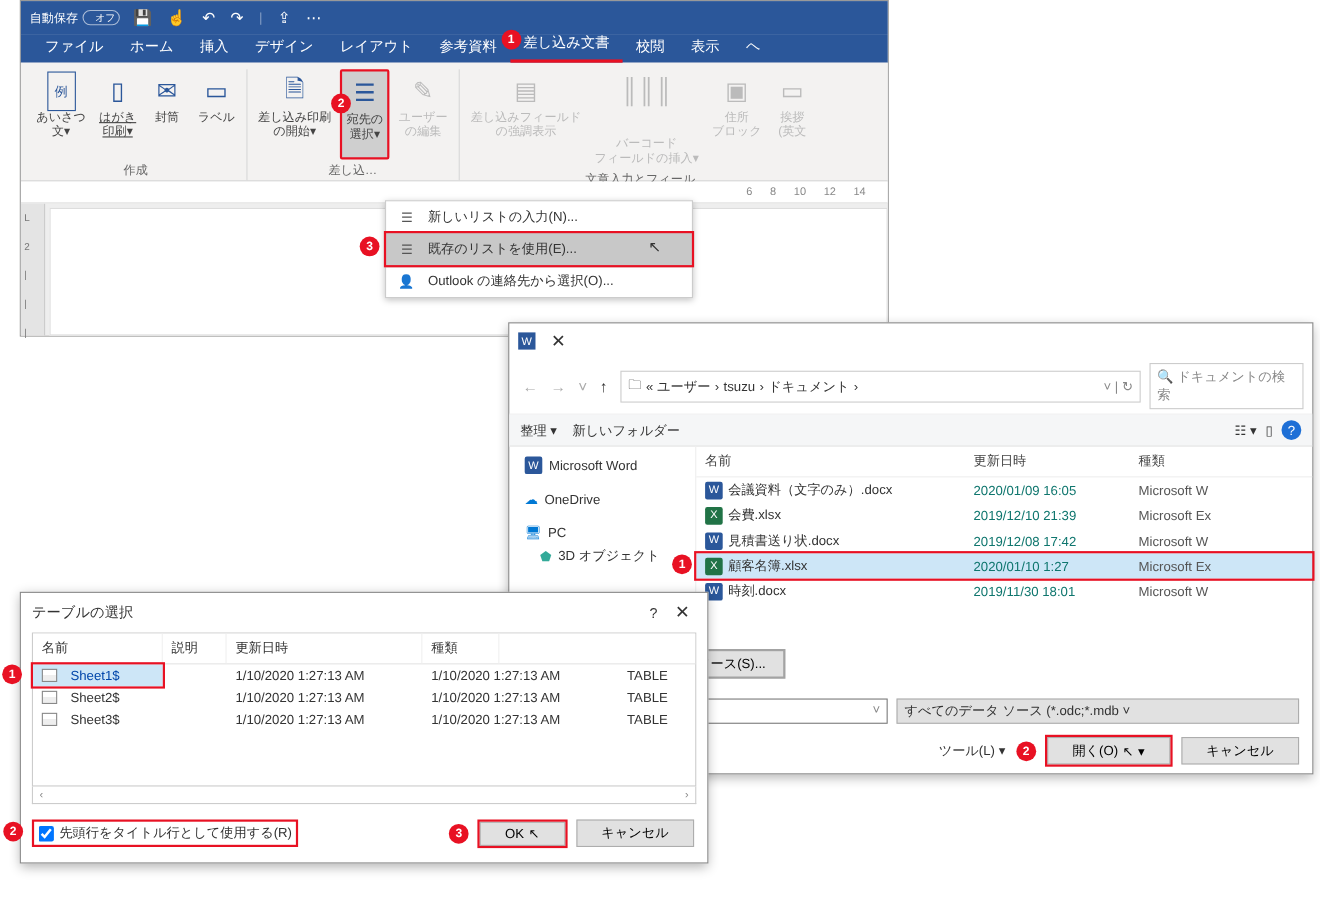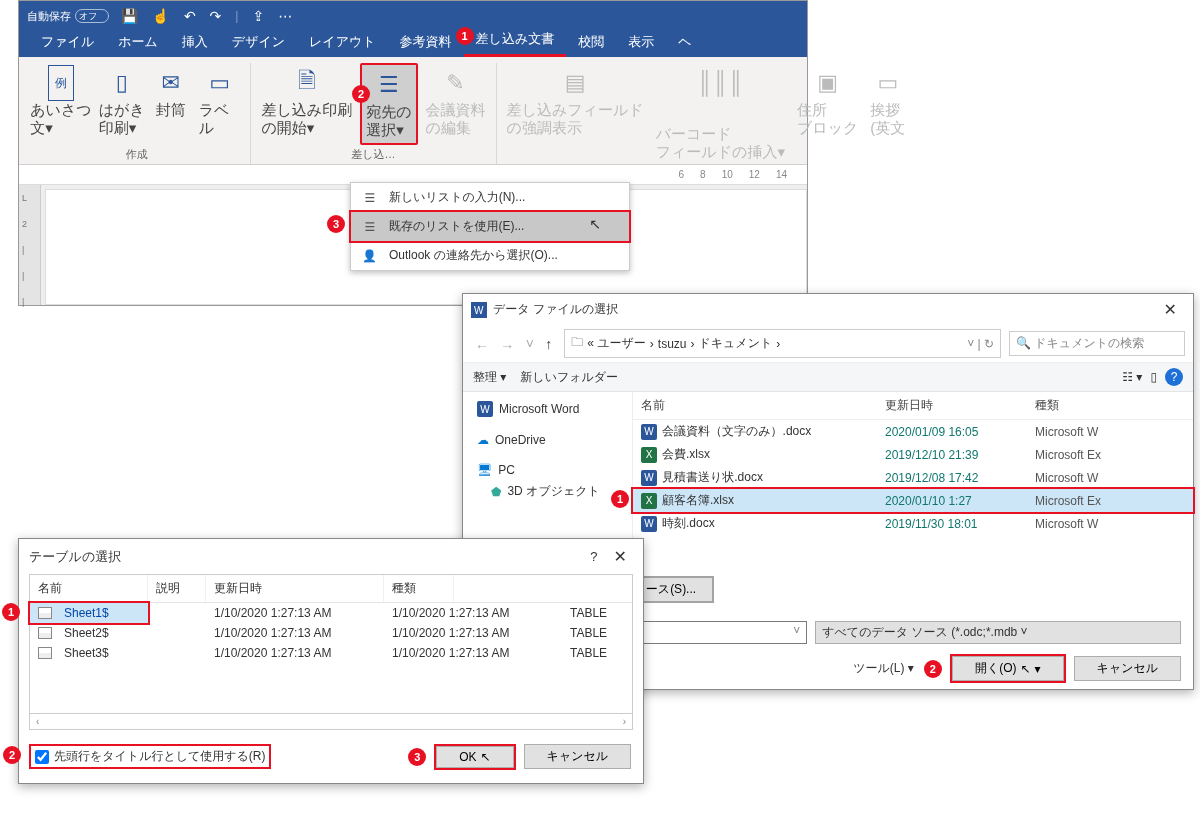--- a/index.html
+++ b/index.html
@@ -2,37 +2,37 @@
 <html><head>
 <meta charset="utf-8">
 <style>
   * { box-sizing: border-box; margin: 0; padding: 0; font-family: "Meiryo", "Yu Gothic", sans-serif; }
   body { background: #fff; width: 1200px; height: 837px; position: relative; font-size: 12px; color: #333; }
   
   
   .word-window { position: absolute; top: 0; left: 18px; width: 790px; border: 1px solid #999; background: #f3f2f1; }
   .titlebar { background: #2b579a; color: #fff; height: 30px; display: flex; align-items: center; padding: 0 8px; gap: 12px; }
   .titlebar .autosave { font-size: 11px; display: flex; align-items: center; gap: 4px; }
-  .oval { display: flex; align-items:center; border: 1px solid rgba(255,255,255,0.6); border-radius: 8px; width: 34px; height: 14px; font-size:9px; padding:0 3px; }
+  .oval { display: flex; align-items:center; justify-content:flex-end; border: 1px solid rgba(255,255,255,0.6); border-radius: 8px; width: 34px; height: 14px; font-size:9px; padding:0 3px; }
   .qat { display: flex; gap: 14px; align-items: center; }
   .qat-icon { color: #fff; font-size: 14px; }
   .sep { color: rgba(255,255,255,0.4); }
   
   .tabs { background: #2b579a; display: flex; padding: 0 10px; height: 26px; align-items: flex-end; color: #fff; font-size: 13px; }
   .tab { padding: 5px 12px 6px; cursor: pointer; position: relative; }
   .tab-badge { position: absolute; left: -8px; top: 2px; width: 18px; height: 18px; background: #e81123; color: #fff; border-radius: 50%; display: flex; align-items: center; justify-content: center; font-size: 11px; font-weight: bold; }
   .tab.highlight { border-bottom: 3px solid #e81123; }
   
   .ribbon { background: #f3f2f1; padding: 6px 4px 0; display: flex; border-bottom: 1px solid #d0d0d0; height: 108px; }
   .ribbon-group { border-right: 1px solid #d8d8d8; padding: 0 6px; display: flex; flex-direction: column; align-items: center; }
   .group-items { display: flex; gap: 4px; flex: 1; }
   .group-label { font-size: 11px; color: #666; padding: 2px 0; }
   .rbtn { display: flex; flex-direction: column; align-items: center; justify-content: flex-start; padding: 2px 4px; border-radius: 2px; min-width: 40px; }
   .rbtn-icon { font-size: 22px; color: #2b579a; height: 36px; display: flex; align-items: center; }
-  .rbtn-label { font-size: 15px; line-height: 1.2; color: #444; }
+  .rbtn-label { font-size: 11px; text-align: center; line-height: 1.2; color: #444; }
   .rbtn.disabled .rbtn-label, .rbtn.disabled .rbtn-icon { color: #bbb; }
   .rbtn.highlighted { border: 2px solid #e81123; background: #cfcfcf; position: relative; }
   .badge-on { position: absolute; width: 18px; height: 18px; background: #e81123; color: #fff; border-radius: 50%; display: flex; align-items: center; justify-content: center; font-size: 11px; font-weight: bold; z-index: 5; }
   
   .dropdown-menu { position: absolute; top: 182px; left: 350px; width: 280px; background: #fff; border: 1px solid #ccc; box-shadow: 0 2px 6px rgba(0,0,0,0.25); z-index: 3; }
   .menu-item { display: flex; align-items: center; padding: 6px 10px; gap: 10px; font-size: 12px; color: #333; }
   .menu-item.hovered { background: #c8c8c8; border: 2px solid #e81123; margin: -2px; padding: 6px 10px; position: relative; }
   .menu-icon { width: 18px; text-align: center; color: #555; }
   .cursor-arrow { position: absolute; right: 28px; top: 4px; font-size: 14px; }
   
@@ -45,21 +45,21 @@
   
   .file-dialog { position: absolute; top: 293px; left: 462px; width: 732px; background: #fff; border: 1px solid #888; box-shadow: 0 3px 10px rgba(0,0,0,0.3); }
   .dlg-titlebar { display: flex; align-items: center; padding: 6px 8px; }
   .dlg-titlebar svg { margin-right: 6px; }
   .dlg-title { flex: 1; font-size: 12px; }
   .dlg-close { font-size: 16px; padding: 0 8px; }
   .dlg-nav { display: flex; align-items: center; padding: 4px 8px; gap: 8px; border-bottom: 1px solid #eee; }
   .nav-arrows span { color: #aaa; padding: 0 4px; font-size: 14px; }
   .nav-arrows span.enabled { color: #333; }
   .path-box { flex: 1; border: 1px solid #ccc; padding: 3px 6px; display: flex; align-items: center; gap: 4px; font-size: 12px; }
-  .search-box { width: 176px; border: 1px solid #ccc; padding: 3px 6px; color: #888; font-size: 12px; }
+  .search-box { width: 140px; border: 1px solid #ccc; padding: 3px 6px; color: #888; font-size: 12px; }
   .dlg-toolbar { background: #f5f6f7; padding: 5px 10px; display: flex; align-items: center; gap: 14px; font-size: 12px; border-bottom: 1px solid #e4e4e4; }
   .dlg-toolbar .spacer { flex: 1; }
   .view-icons { display:flex; gap:8px; align-items:center; }
   .help-badge { width: 18px; height: 18px; background: #1e6fd6; border-radius: 50%; color: #fff; text-align: center; line-height: 18px; font-size: 12px; }
   
   .dlg-body { display: flex; height: 176px; }
   .tree { width: 170px; border-right: 1px solid #eee; padding: 6px 4px; font-size: 12px; }
   .tree-item { display: flex; align-items: center; gap: 6px; padding: 3px 4px 3px 10px; }
   .tree-item.indent { padding-left: 24px; }
   .file-list { flex: 1; display: flex; flex-direction: column; }
@@ -145,21 +145,21 @@
   <div class="ribbon">
     <div class="ribbon-group">
       <div class="group-items">
         <div class="rbtn">
             <span class="rbtn-icon" style="border:1px solid #2b579a;padding:2px 6px;font-size:12px;">例</span>
             <span class="rbtn-label" style="white-space:pre;">あいさつ
 文▾</span>
           </div>
         <div class="rbtn">
             <span class="rbtn-icon">▯</span>
-            <span class="rbtn-label" style="white-space:pre;">はがき
+            <span class="rbtn-label" style="white-space:pre;text-decoration:underline;">はがき
 印刷▾</span>
           </div>
         <div class="rbtn">
             <span class="rbtn-icon">✉</span>
             <span class="rbtn-label">封筒</span>
           </div>
         <div class="rbtn">
             <span class="rbtn-icon">▭</span>
             <span class="rbtn-label">ラベル</span>
           </div>
@@ -174,21 +174,21 @@
 の開始▾</span>
           </div>
         <div class="rbtn highlighted">
           <span class="badge-on" style="left:-10px;top:20px;">2</span>
           <span class="rbtn-icon">☰</span>
             <span class="rbtn-label" style="white-space:pre;">宛先の
 選択▾</span>
         </div>
         <div class="rbtn disabled">
             <span class="rbtn-icon">✎</span>
-            <span class="rbtn-label" style="white-space:pre;">会議資料
+            <span class="rbtn-label" style="white-space:pre;">ユーザー
 の編集</span>
           </div>
       </div>
       <div class="group-label">差し込…</div>
     </div>
     <div class="ribbon-group" style="border-right:none;">
       <div class="group-items">
         <div class="rbtn disabled">
             <span class="rbtn-icon">▤</span>
             <span class="rbtn-label" style="white-space:pre;">差し込みフィールド
@@ -250,21 +250,20 @@
     <span>Outlook の連絡先から選択(O)...</span>
   </div>
 </div>
 
 <div class="file-dialog">
   <div class="dlg-titlebar">
     <svg width="16" height="16">
         <rect width="16" height="16" fill="#2b579a"></rect>
         <text x="3" y="12" fill="#fff" font-size="10">W</text>
       </svg>
-    <span class="dlg-title">データ ファイルの選択</span>
     <span class="dlg-close">✕</span>
   </div>
   <div class="dlg-nav">
     <div class="nav-arrows">
       <span>←</span>
       <span>→</span>
       <span>˅</span>
       <span class="enabled">↑</span>
     </div>
     <div class="path-box">

